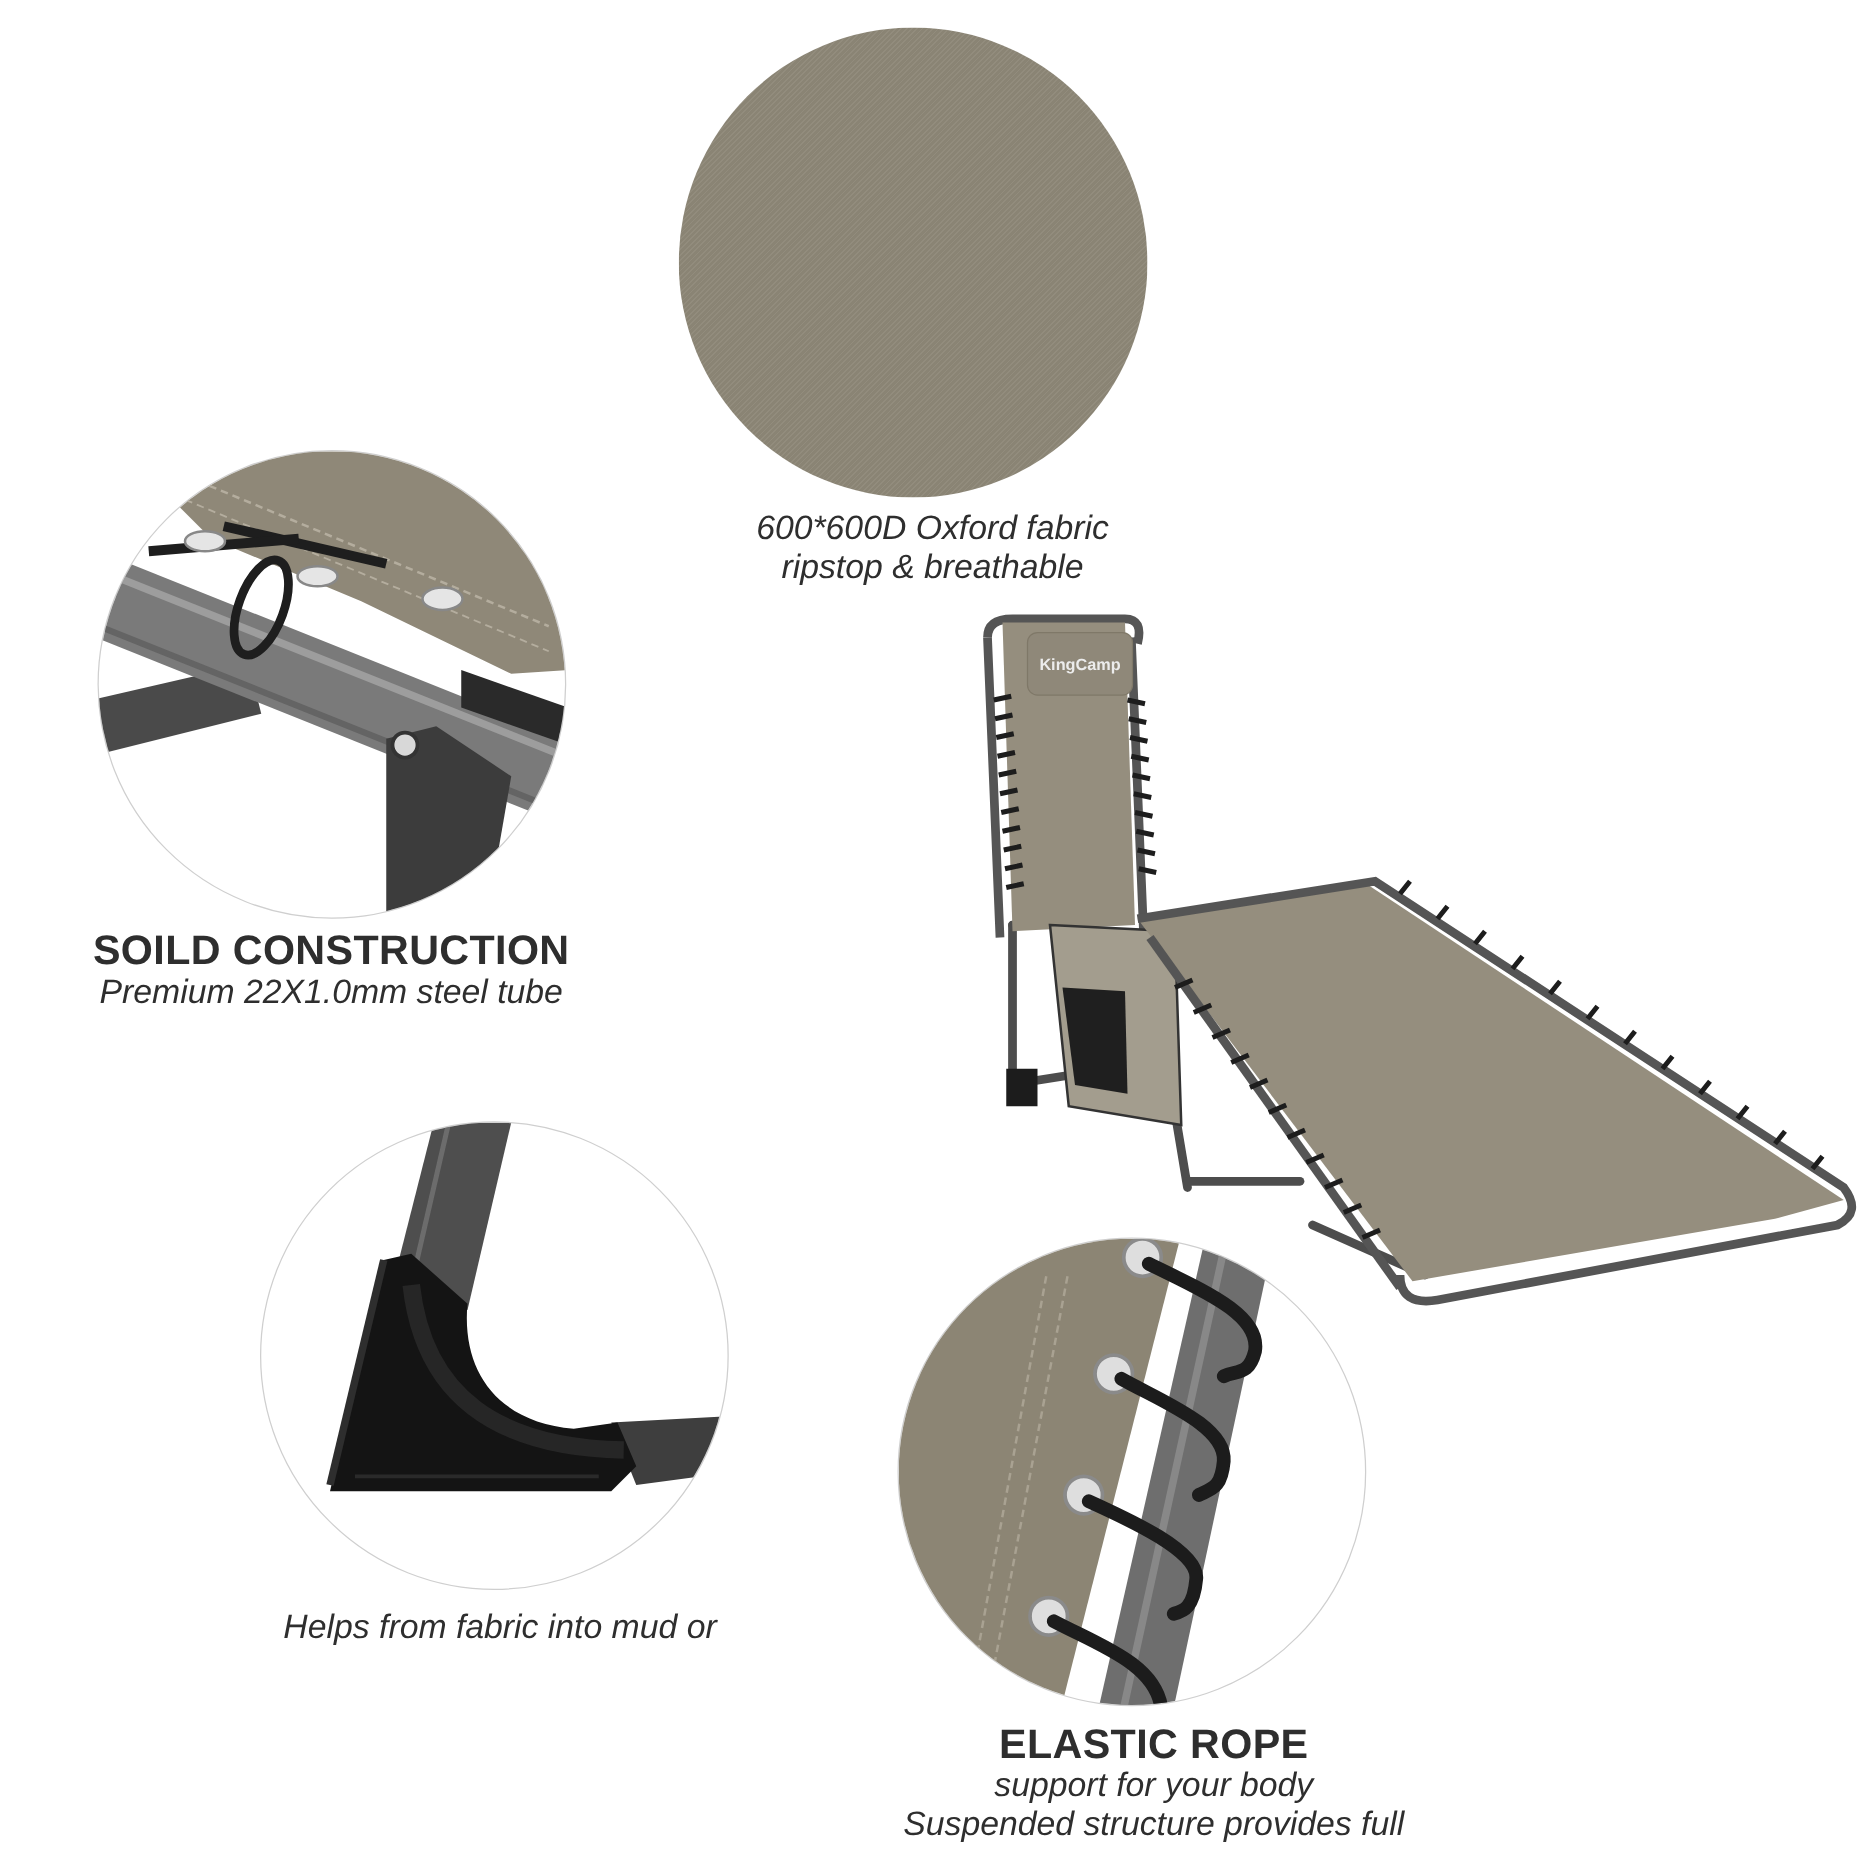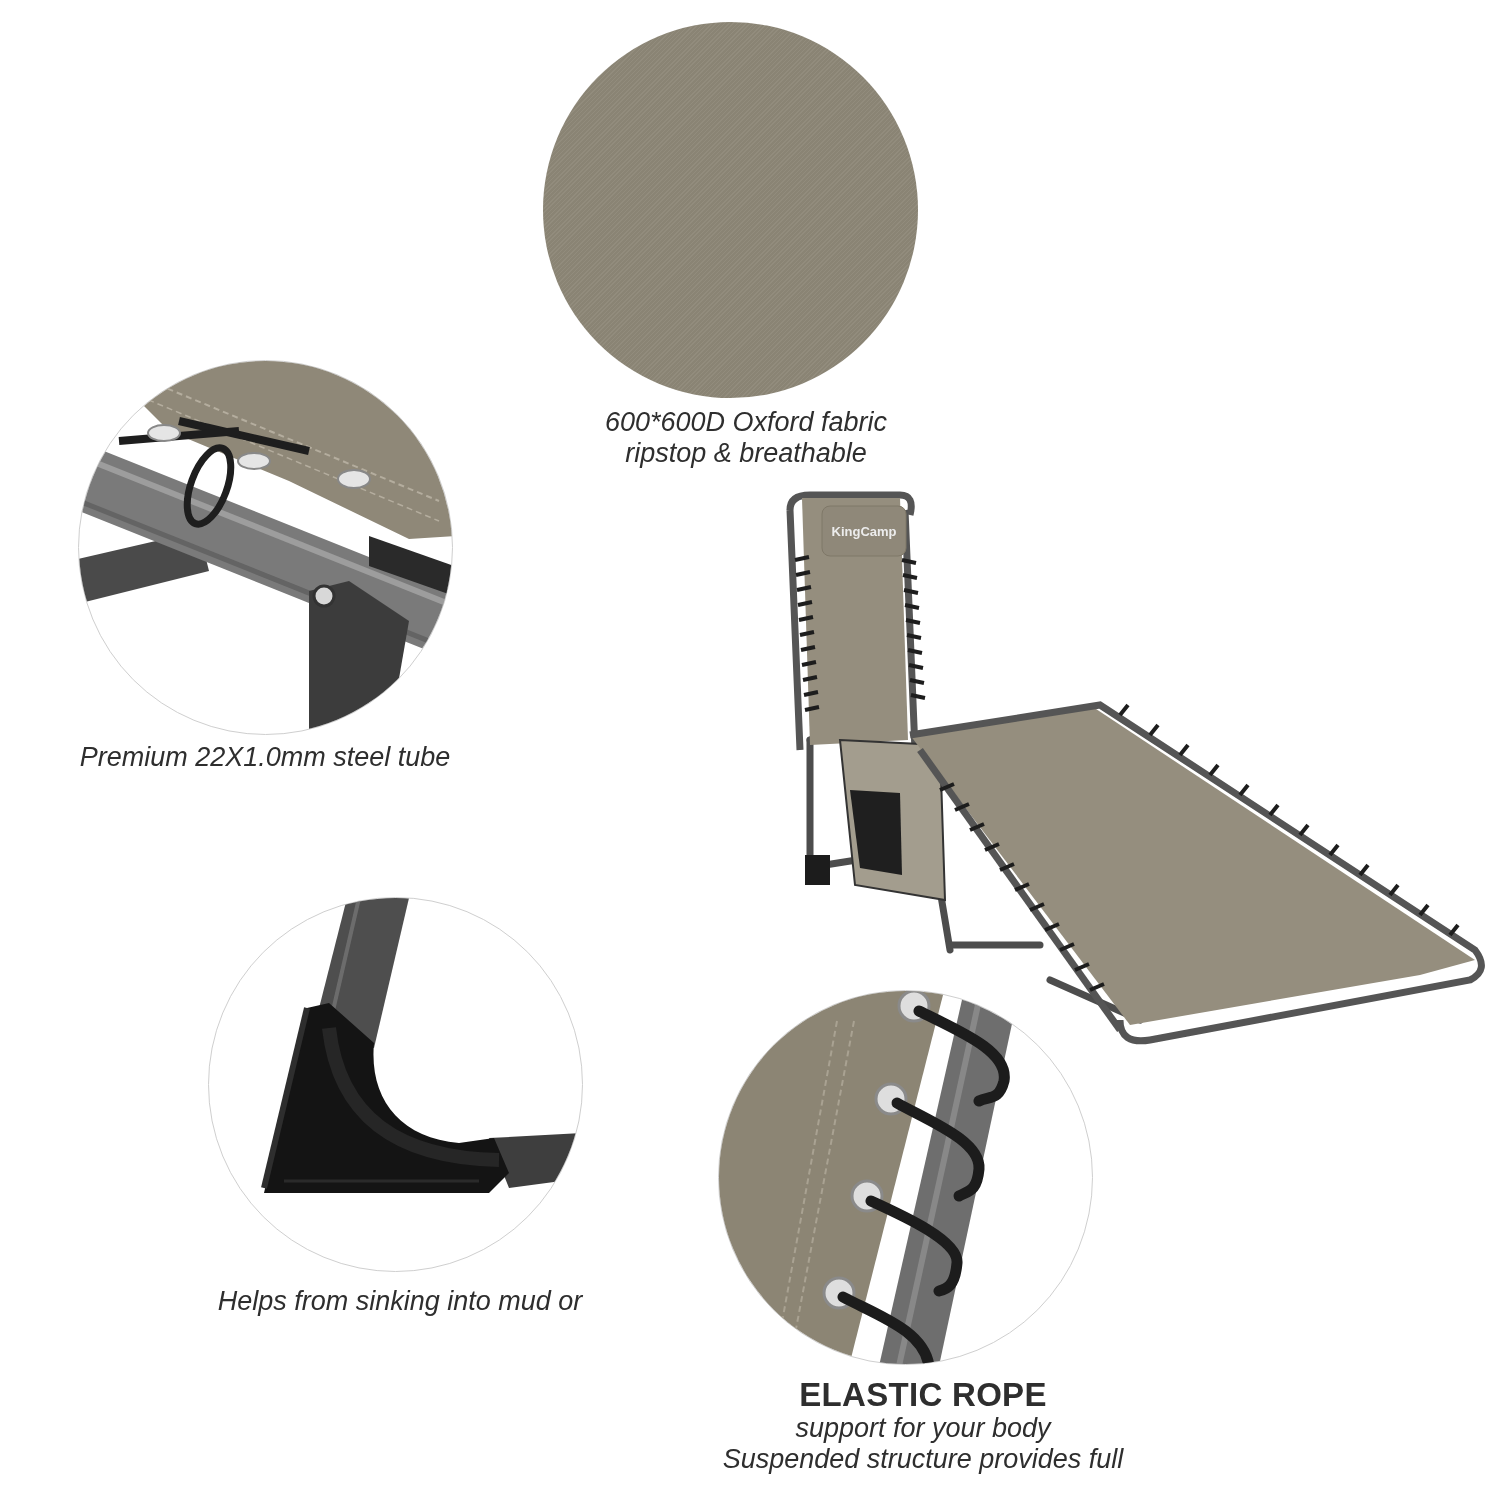--- a/index.html
+++ b/index.html
@@ -51,40 +51,41 @@
     <ellipse cx="175" cy="100" rx="16" ry="8" fill="#e5e5e5" stroke="#888" stroke-width="2"></ellipse>
     <ellipse cx="275" cy="118" rx="16" ry="9" fill="#e5e5e5" stroke="#888" stroke-width="2"></ellipse>
 
     <path d="M230 230 L270 220 L330 260 L310 375 L230 375 Z" fill="#3c3c3c"></path>
     <circle cx="245" cy="235" r="10" fill="#d8d8d8" stroke="#333" stroke-width="3"></circle>
     <path d="M290 175 L375 205 L375 235 L290 205 Z" fill="#2a2a2a"></path>
   </svg>
 </div>
 
 <div class="caption" style="left:20px; top:742px; width:490px;">
+  <div class="title">SOILD CONSTRUCTION</div>
   <div class="line">Premium 22X1.0mm steel tube</div>
 </div>
 
 <div class="circle outlined" style="left:208px; top:897px; width:375px; height:375px;">
   <svg width="375" height="375" viewBox="0 0 375 375">
 
     <path d="M138 0 L200 0 L165 150 L105 130 Z" fill="#4e4e4e"></path>
     <path d="M150 0 L120 130" stroke="#7a7a7a" stroke-width="4" opacity="0.7"></path>
 
     <path d="M280 240 L375 235 L375 280 L300 290 Z" fill="#3e3e3e"></path>
 
     <path d="M98 110 L120 105 L165 145 C160 200 190 240 250 245 L285 240 L300 275 L280 295 L55 295 Z" fill="#141414"></path>
     <path d="M98 110 L55 290" stroke="#2e2e2e" stroke-width="6"></path>
     <path d="M120 130 C130 220 190 260 290 262" stroke="#262626" stroke-width="14" fill="none"></path>
     <path d="M75 283 L270 283" stroke="#2a2a2a" stroke-width="3"></path>
   </svg>
 </div>
 
 <div class="caption" style="left:150px; top:1286px; width:500px;">
-  <div class="line">Helps from sinking into mud or</div>
+  <div class="line">Helps from fabric into mud or</div>
 </div>
 
 <div class="circle outlined" style="left:718px; top:990px; width:375px; height:375px;">
   <svg width="375" height="375" viewBox="0 0 375 375">
 
     <path d="M0 0 L225 0 L130 375 L0 375 Z" fill="#8c8574"></path>
     <path d="M135 30 L70 375" stroke="#a9a292" stroke-width="2" stroke-dasharray="6 4"></path>
     <path d="M118 30 L55 375" stroke="#a9a292" stroke-width="2" stroke-dasharray="6 4"></path>
 
     <path d="M245 0 L300 0 L220 375 L160 375 Z" fill="#6e6e6e"></path>

